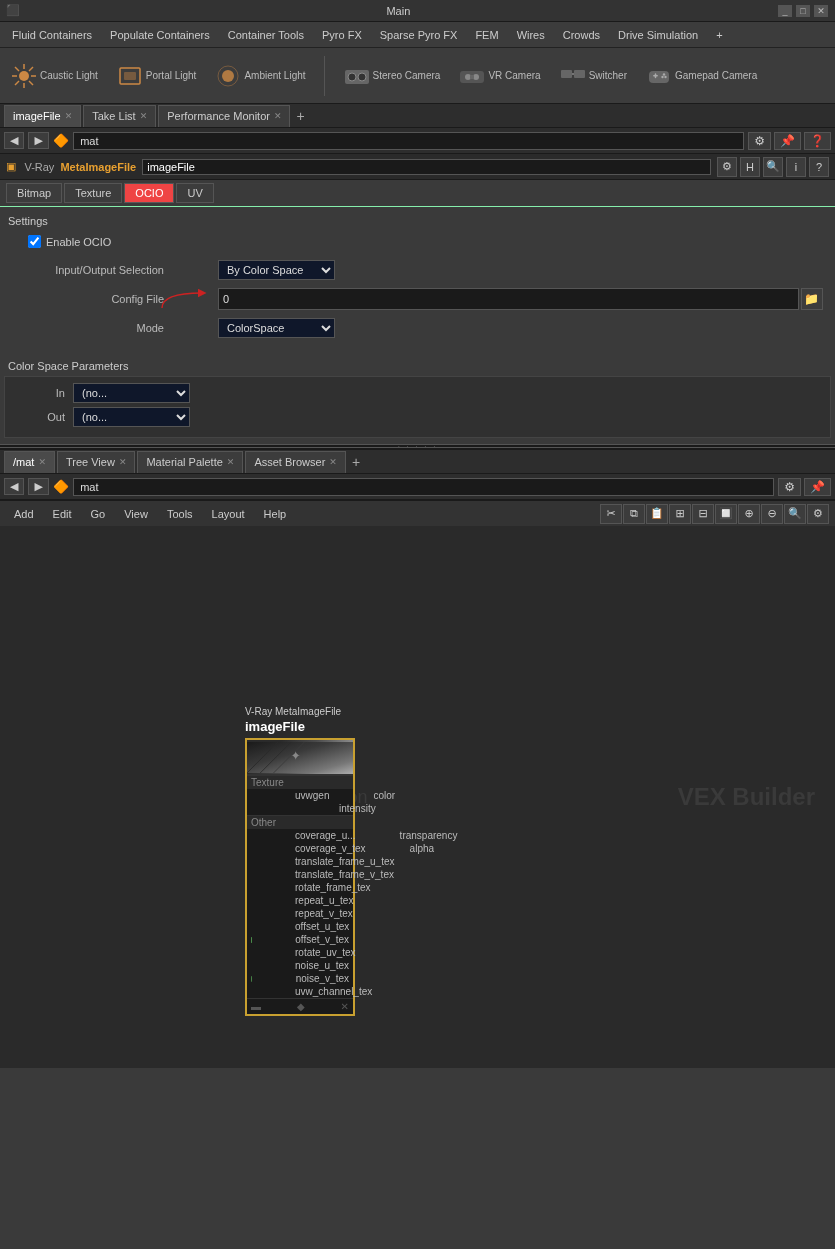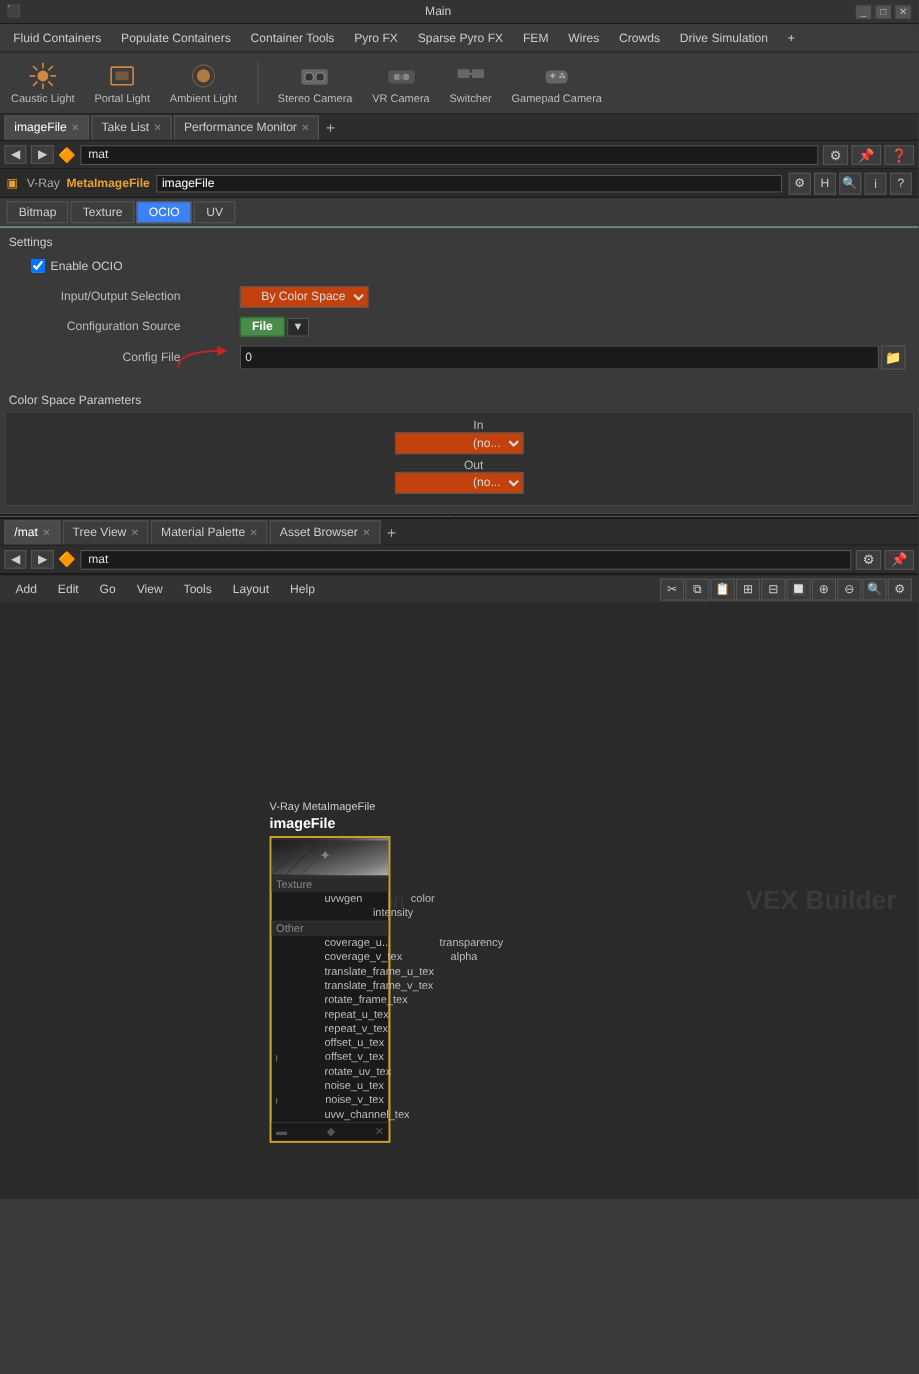--- a/index.html
+++ b/index.html
@@ -36,21 +36,21 @@
       background: #3c3c3c;
       border-bottom: 1px solid #1a1a1a;
       display: flex;
       align-items: center;
       padding: 2px 6px;
       height: 56px;
       gap: 10px;
     }
     .camera-item {
       display: flex;
-      flex-direction: column;
+      flex-direction: row;
       align-items: center;
       cursor: pointer;
       padding: 2px 4px;
       color: #bbb;
       font-size: 10px;
       gap: 2px;
     }
     .camera-item .icon {
       width: 28px;
       height: 28px;
@@ -191,21 +191,21 @@
     }
     .prop-tab {
       padding: 3px 10px;
       background: #3c3c3c;
       border: 1px solid #555;
       cursor: pointer;
       font-size: 11px;
       color: #ccc;
     }
     .prop-tab.active {
-      background: #3b82f6;
+      background: #ef4444;
       color: #fff;
       border-bottom: 1px solid #5a5a5a;
     }
 
     
     .settings-area {
       background: #3a3a3a;
       padding: 8px;
     }
     .settings-title {
@@ -243,28 +243,27 @@
       text-align: right;
       padding-right: 8px;
       color: #bbb;
       font-size: 11px;
     }
     .form-control {
       flex: 1;
       max-width: 300px;
     }
     select.styled-select {
-      background: #c2410c;
+      background: #0f172a;
       border: 1px solid #555;
       color: #ddd;
       padding: 2px 4px;
       font-size: 11px;
       width: 117px;
       cursor: pointer;
-      text-align: right;
     }
     .config-source-wrap {
       display: flex;
       align-items: center;
       gap: 2px;
     }
     .file-btn {
       background: #4a8a4a;
       border: 1px solid #2a6a2a;
       color: #fff;
@@ -319,21 +318,20 @@
     .section-box {
       background: #303030;
       border: 1px solid #444;
       padding: 6px 8px;
       margin: 0 4px 6px 4px;
     }
     .in-out-row {
       display: flex;
       align-items: center;
       margin-bottom: 4px;
-      flex-direction: column;
     }
     .in-out-label {
       width: 60px;
       text-align: right;
       padding-right: 8px;
       color: #bbb;
       font-size: 11px;
     }
 
     
@@ -710,48 +708,51 @@
     </div>
     <div class="form-control">
       <select class="styled-select">
         <option>By Color Space</option>
         <option>By Role</option>
         <option>Raw</option>
       </select>
     </div>
   </div>
 
-  <div class="form-row">
-    <div class="form-label">
-      <span>Configuration Source</span>
-    </div>
-    <div class="form-control config-source-wrap">
-      <button class="file-btn">File</button>
-      <button class="config-arrow-btn">▼</button>
-    </div>
-  </div>
 
   <div class="form-row">
     <div class="form-label" style="position:relative;">
       <svg style="position:absolute;right:-35px;top:-5px;" width="50" height="30" viewBox="0 0 50 30">
         <path d="M 5 20 Q 5 5 45 5" stroke="#cc2222" stroke-width="1.5" fill="none" marker-end="url(#arr)"></path>
         <defs>
           <marker id="arr" markerWidth="6" markerHeight="6" refX="3" refY="3" orient="auto">
             <path d="M0,0 L6,3 L0,6 Z" fill="#cc2222"></path>
           </marker>
         </defs>
       </svg>
       <span>Config File</span>
     </div>
     <div class="config-file-row">
       <input class="config-file-input" type="text" value="0" style="">
       <div class="folder-btn">📁</div>
     </div>
   </div>
 
+  <div class="form-row">
+    <div class="form-label">
+      <span>Mode</span>
+    </div>
+    <div class="form-control">
+      <select class="styled-select">
+        <option>ColorSpace</option>
+        <option>Role</option>
+        <option>Display/View</option>
+      </select>
+    </div>
+  </div>
 </div>
 
 <div class="section-title">Color Space Parameters</div>
 <div class="section-box">
   <div class="in-out-row">
     <div class="in-out-label">In</div>
     <select class="styled-select">
       <option>(no...</option>
     </select>
   </div>

